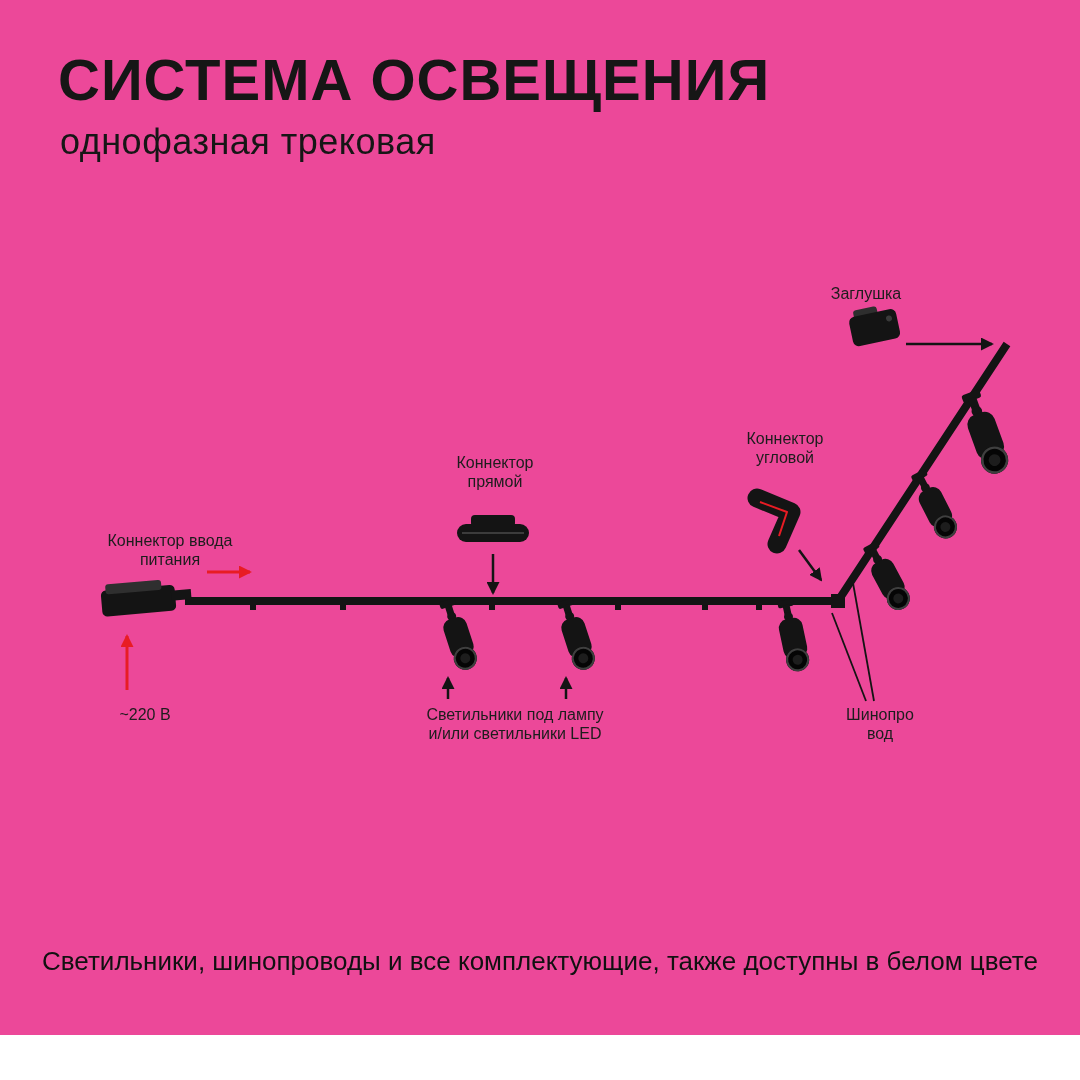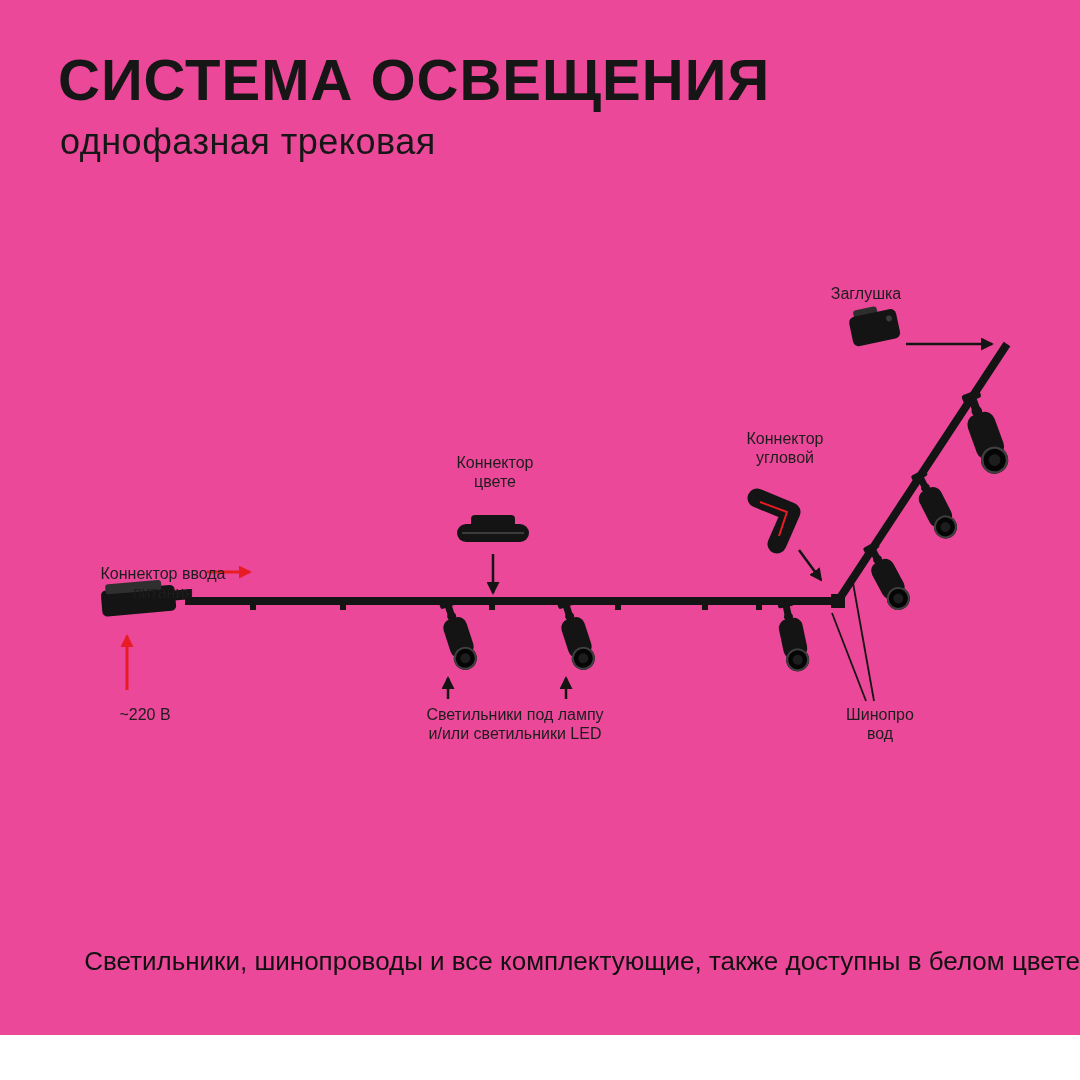--- a/index.html
+++ b/index.html
@@ -22,28 +22,28 @@
 
   .lbl {
     position:absolute; font-size:16px; line-height:1.2;
     color:#1d1d1d; text-align:center;
   }
   .lbl .line { display:block; }
 
   .lbl-endcap   { left:800px; top:284px; width:132px; }
   .lbl-corner   { left:703px; top:429px; width:164px; }
   .lbl-straight { left:411px; top:453px; width:168px; }
-  .lbl-power    { left:53px;  top:531px; width:220px;margin-top:33px; }
+  .lbl-power    { left:60px;  top:531px; width:220px; }
   .lbl-voltage  { left:85px;  top:705px; width:120px; }
   .lbl-fixtures { left:353px; top:705px; width:324px; }
   .lbl-busbar   { left:816px; top:705px; width:128px; }
 
   .footer {
     position:absolute; left:0; top:946px; width:1080px;
-    text-align:right; font-size:26px; color:#111111;
+    text-align:center; font-size:26px; color:#111111;
   }
 </style>
 </head>
 <body>
 
 <div class="canvas">
 
   <h1 class="title">СИСТЕМА ОСВЕЩЕНИЯ</h1>
   <div class="subtitle">однофазная трековая</div>
 
@@ -126,21 +126,21 @@
     <span class="line">Заглушка</span>
   </div>
 
   <div class="lbl lbl-corner">
     <span class="line">Коннектор</span>
     <span class="line">угловой</span>
   </div>
 
   <div class="lbl lbl-straight">
     <span class="line">Коннектор</span>
-    <span class="line">цвете</span>
+    <span class="line">прямой</span>
   </div>
 
   <div class="lbl lbl-power">
     <span class="line">Коннектор ввода</span>
     <span class="line">питания</span>
   </div>
 
   <div class="lbl lbl-voltage">
     <span class="line">~220 В</span>
   </div>

